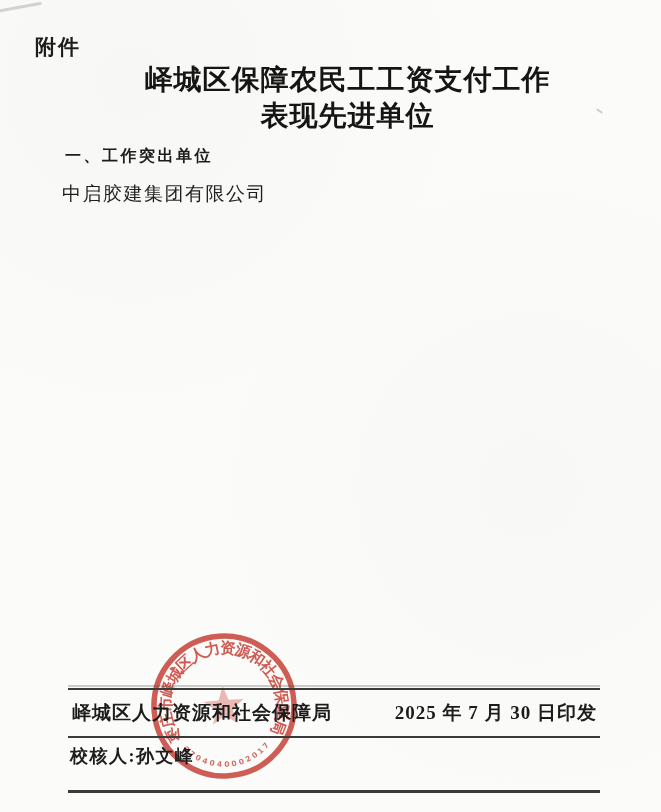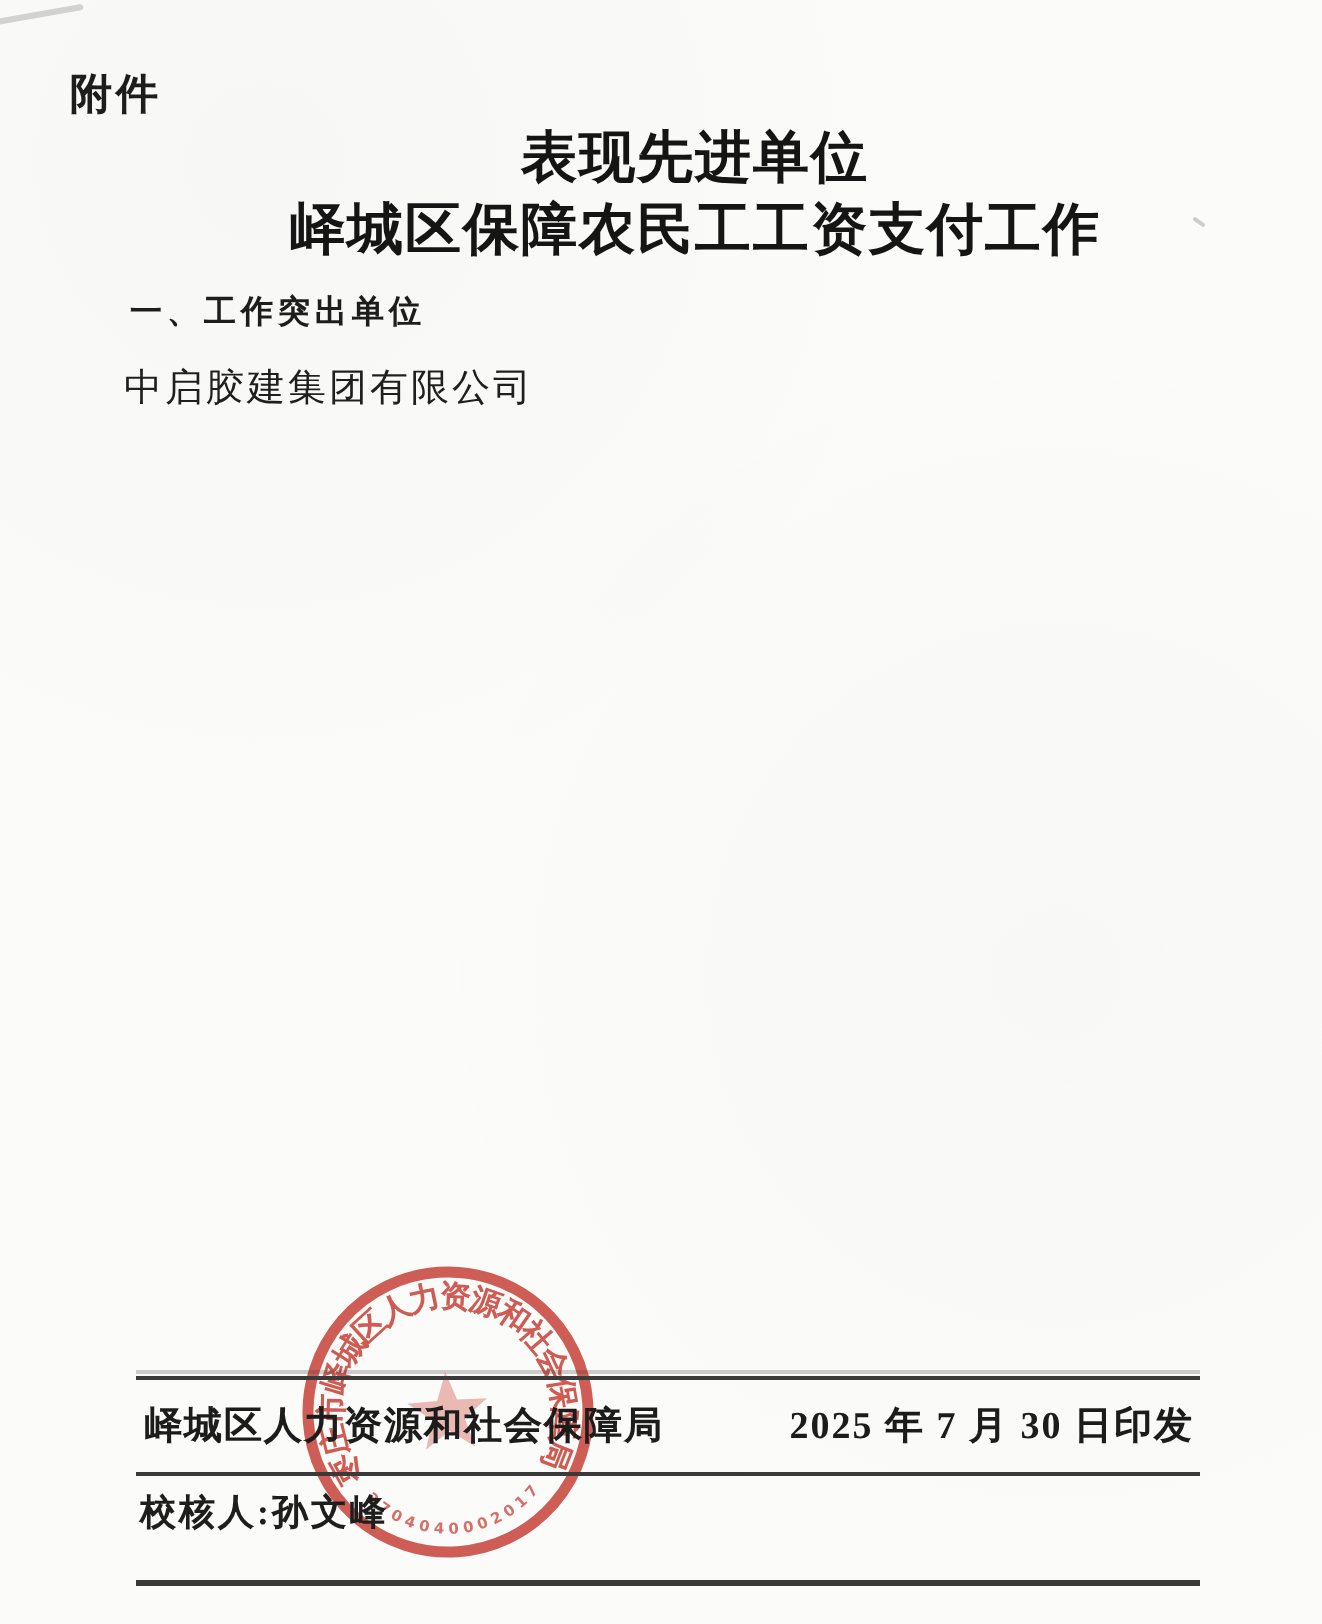--- a/index.html
+++ b/index.html
@@ -69,22 +69,22 @@
 <body>
 
 <div class="page">
 
   <div class="corner-artifact"></div>
   <div class="speck"></div>
 
   <div class="attachment">附件</div>
 
   <div class="title-block">
+    <div>峄城区保障农民工工资支付工作</div>
     <div>表现先进单位</div>
-    <div>峄城区保障农民工工资支付工作</div>
   </div>
 
   <div class="section-heading">一、工作突出单位</div>
 
   <div class="company">中启胶建集团有限公司</div>
 
   <svg class="seal" viewBox="0 0 172 172" xmlns="http://www.w3.org/2000/svg">
     <defs>
       <path id="sealArcPath" d="M 42.5,116.5 A 53,53 0 1 1 129.5,116.5" fill="none"></path>
       <path id="sealSerialPath" d="M 30,104 A 58,58 0 0 0 142,104" fill="none"></path>

